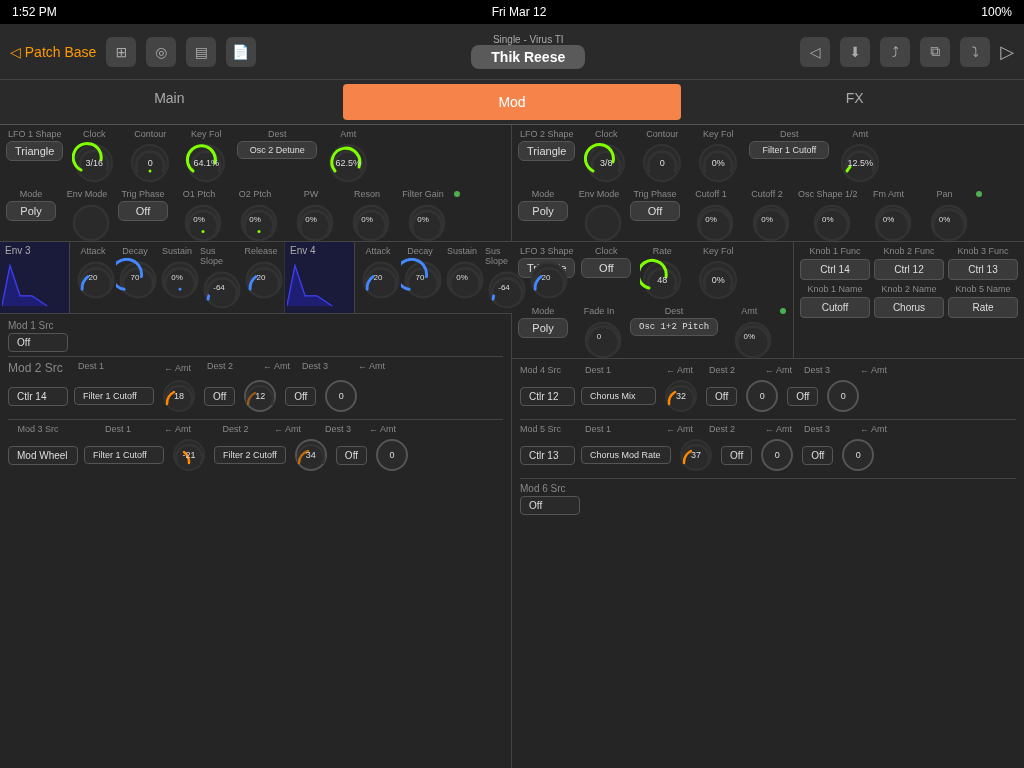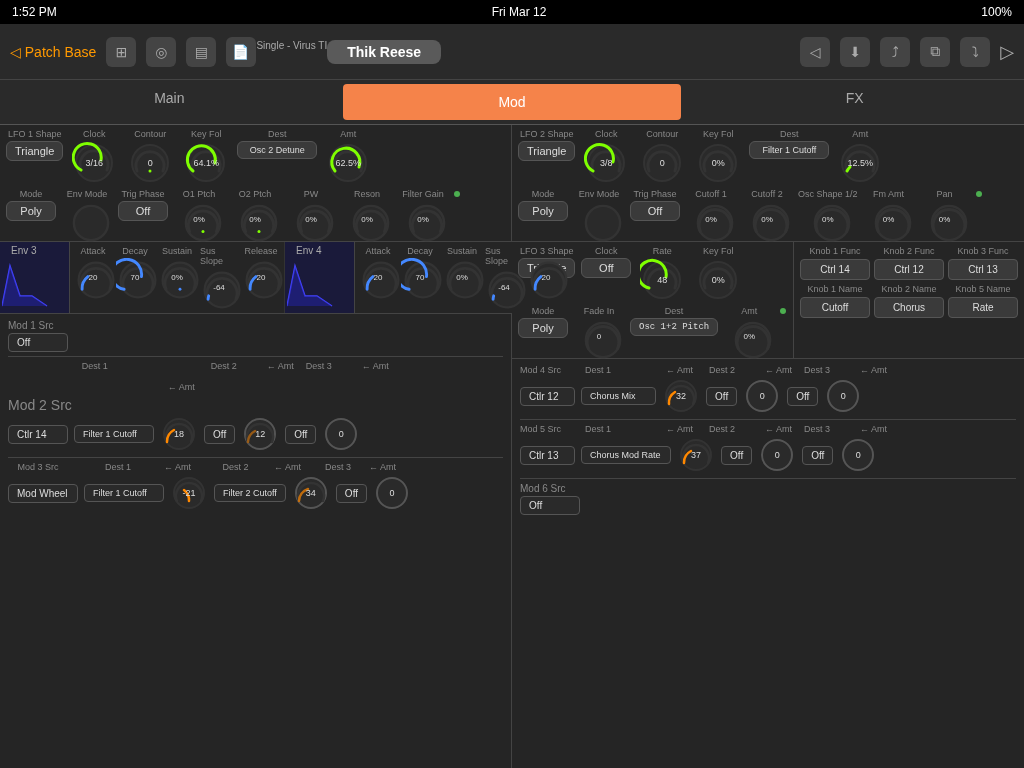--- a/index.html
+++ b/index.html
@@ -54,21 +54,22 @@
       border-radius: 6px;
       display: flex;
       align-items: center;
       justify-content: center;
       color: #aaa;
       font-size: 14px;
     }
     .patch-title-box {
       flex: 1;
       display: flex;
-      flex-direction: row;
+      flex-direction: column;
+      align-items: center;
     }
     .patch-subtitle {
       font-size: 10px;
       color: #aaa;
     }
     .patch-name {
       background: #5a5a5a;
       color: #fff;
       padding: 4px 20px;
       border-radius: 8px;
@@ -201,21 +202,21 @@
       width: 80px;
       background: #1a1a3a;
       border-right: 1px solid #444;
       display: flex;
       flex-direction: column;
     }
 
     .env-label {
       font-size: 10px;
       color: #aaa;
-      padding: 3px 11px;
+      padding: 3px 5px;
     }
 
     .env-controls {
       display: flex;
       flex: 1;
       align-items: flex-start;
       padding: 4px;
       gap: 4px;
     }
 
@@ -612,21 +613,21 @@
       <div style="display:flex; flex-direction:column; gap:2px;">
         <div style="font-size:10px; color:#888;">Mod 1 Src</div>
         <div style="display:flex; gap:6px; align-items:center;">
           <div class="mod-btn" style="min-width:60px;">Off</div>
         </div>
       </div>
       <div style="height:1px;background:#444;"></div>
 
       <div style="display:flex; flex-direction:column; gap:2px;">
         <div style="display:flex; gap:6px;">
-          <div style="font-size:14px;color:#888;min-width:60px;margin-top:36px;">Mod 2 Src</div>
+          <div style="font-size:12px;color:#888;min-width:60px;">Mod 2 Src</div>
           <div style="font-size:9px;color:#888;min-width:80px;margin-left:4px;">Dest 1</div>
           <div style="font-size:9px;color:#888;display:flex;align-items:center;gap:2px;"><span>←</span> Amt</div>
           <div style="font-size:9px;color:#888;min-width:50px;margin-left:10px;">Dest 2</div>
           <div style="font-size:9px;color:#888;"><span>←</span> Amt</div>
           <div style="font-size:9px;color:#888;min-width:50px;margin-left:6px;">Dest 3</div>
           <div style="font-size:9px;color:#888;"><span>←</span> Amt</div>
         </div>
         <div style="display:flex; gap:6px; align-items:center;">
           <div class="mod-btn" style="min-width:60px;">Ctlr 14</div>
           <div class="mod-btn" style="min-width:80px;font-size:9px;">Filter 1 Cutoff</div>

